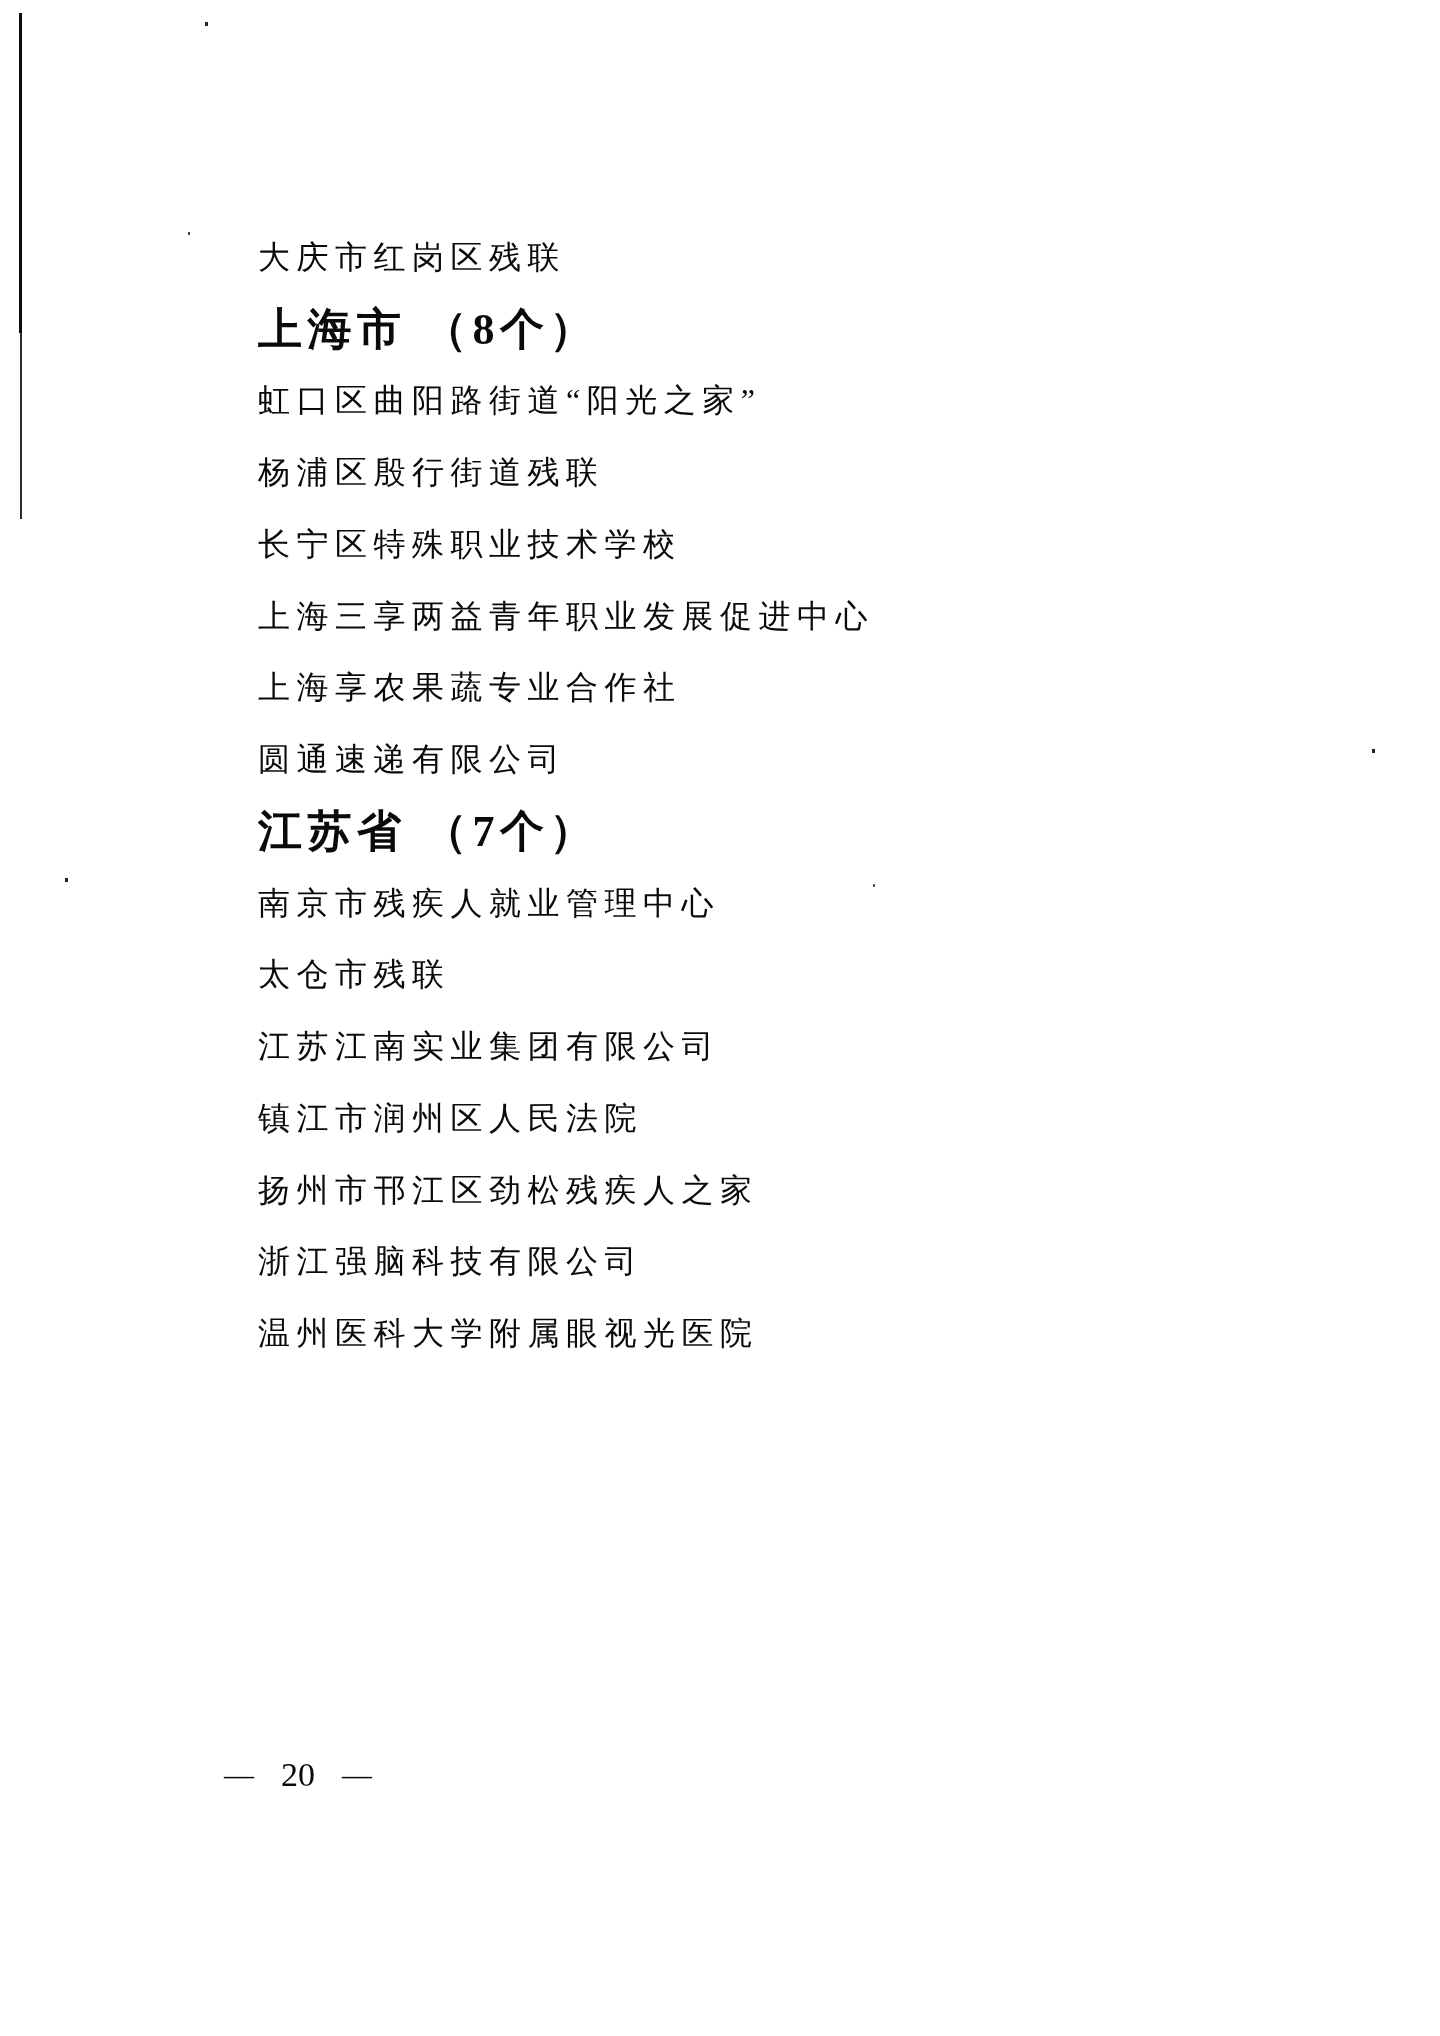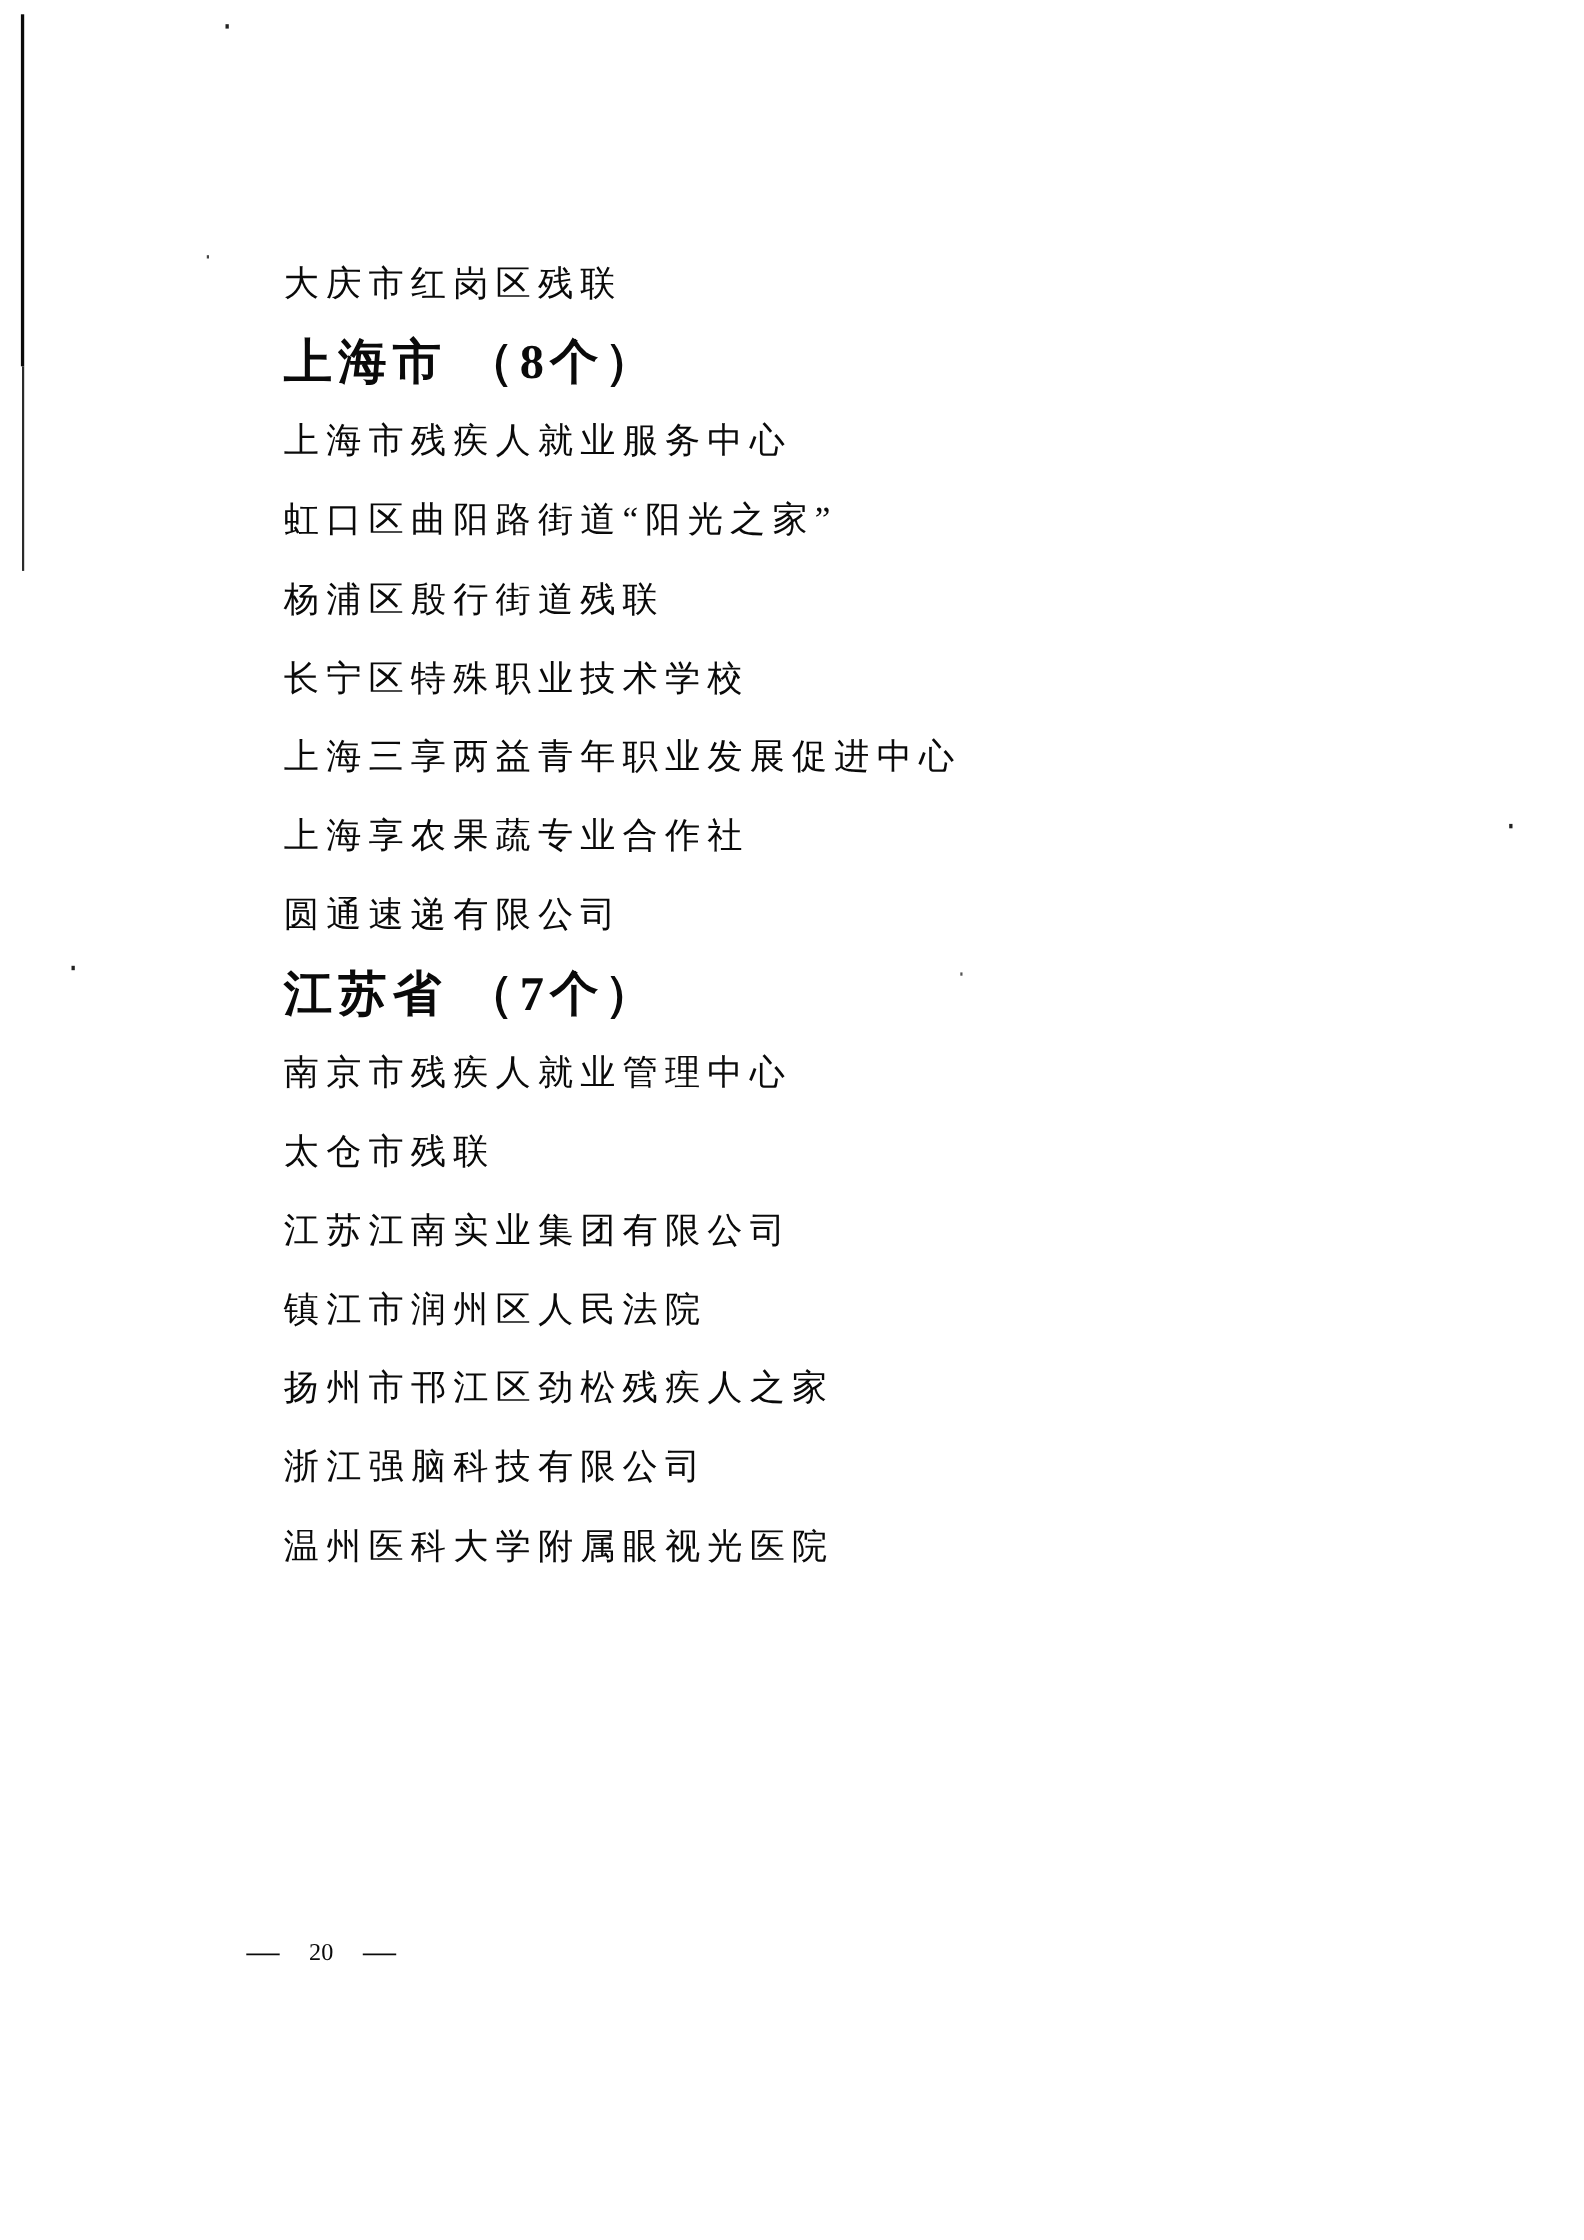--- a/index.html
+++ b/index.html
@@ -47,21 +47,21 @@
     display: flex;
     align-items: center;
     color: #0a0a0a;
   }
   #footer .dash {
     font-size: 30px;
     letter-spacing: 0;
     line-height: 30px;
   }
   #footer .num {
-    font-size: 22px;
+    font-size: 34px;
     margin: 0 27px;
     line-height: 30px;
     text-align: center;
   }
   
   .vline-thick {
     position: absolute;
     left: 19px;
     top: 13px;
     width: 3px;
@@ -92,21 +92,20 @@
   <div class="vline-thin"></div>
   <div class="speck speck-1"></div>
   <div class="speck speck-2"></div>
   <div class="speck speck-3"></div>
   <div class="speck speck-4"></div>
   <div class="speck speck-5"></div>
 
   <div id="doc-lines">
       <div class="row">大庆市红岗区残联</div>
       <div class="row bold">上海市 （8个）</div>
-      <div class="row">上海市残疾人就业服务中心</div>
       <div class="row">虹口区曲阳路街道“阳光之家”</div>
       <div class="row">杨浦区殷行街道残联</div>
       <div class="row">长宁区特殊职业技术学校</div>
       <div class="row">上海三享两益青年职业发展促进中心</div>
       <div class="row">上海享农果蔬专业合作社</div>
       <div class="row">圆通速递有限公司</div>
       <div class="row bold">江苏省 （7个）</div>
       <div class="row">南京市残疾人就业管理中心</div>
       <div class="row">太仓市残联</div>
       <div class="row">江苏江南实业集团有限公司</div>

